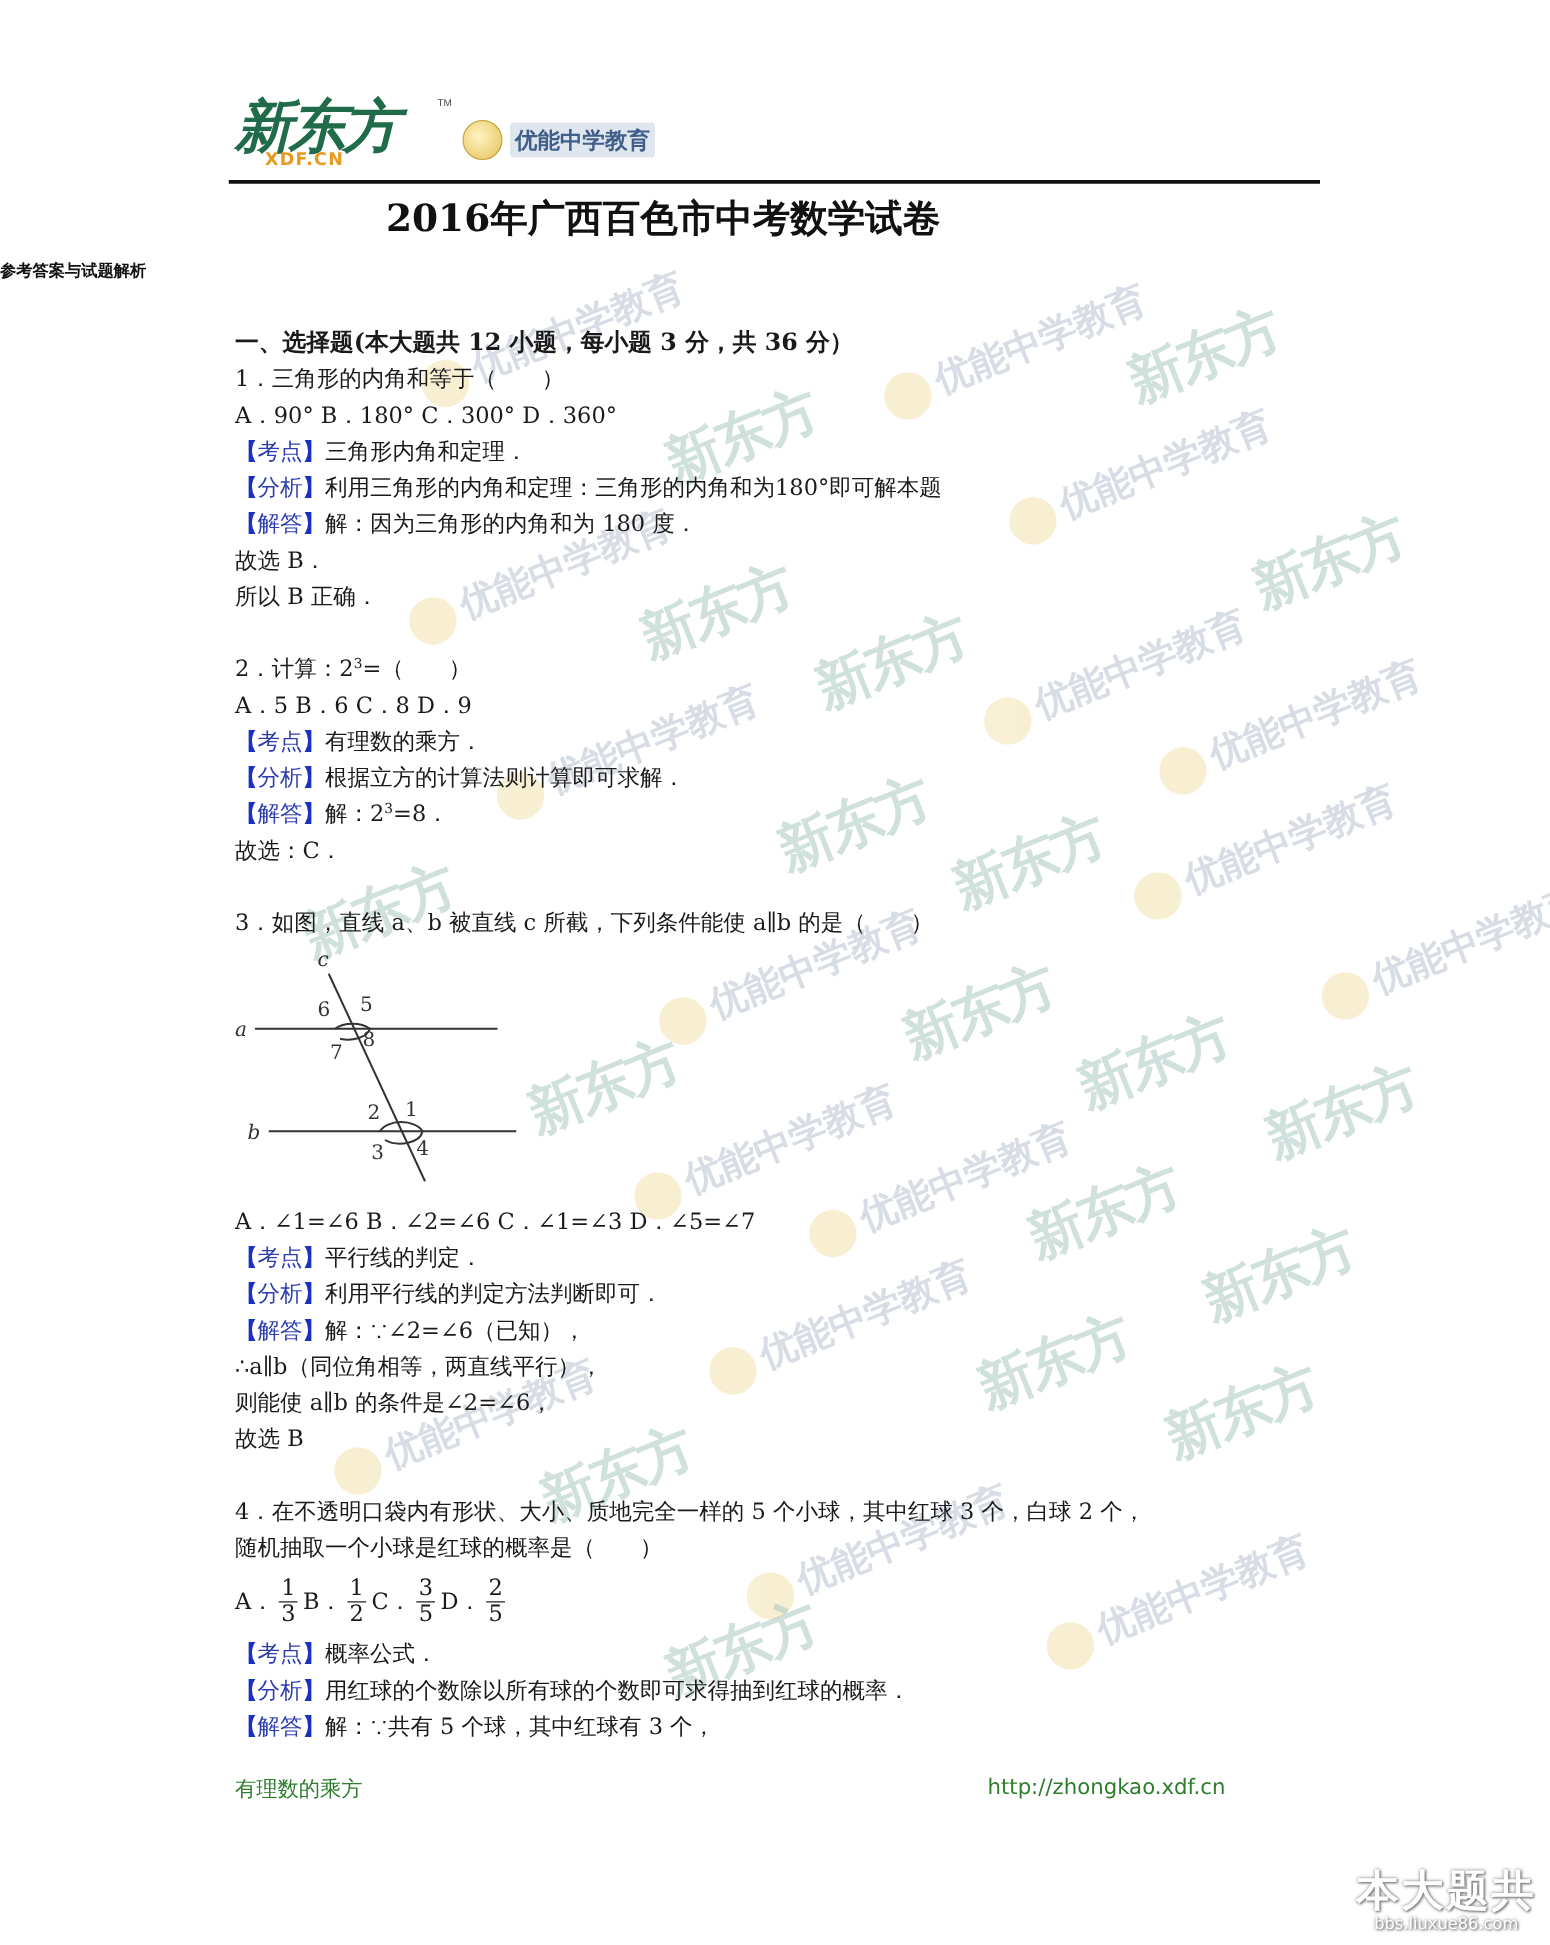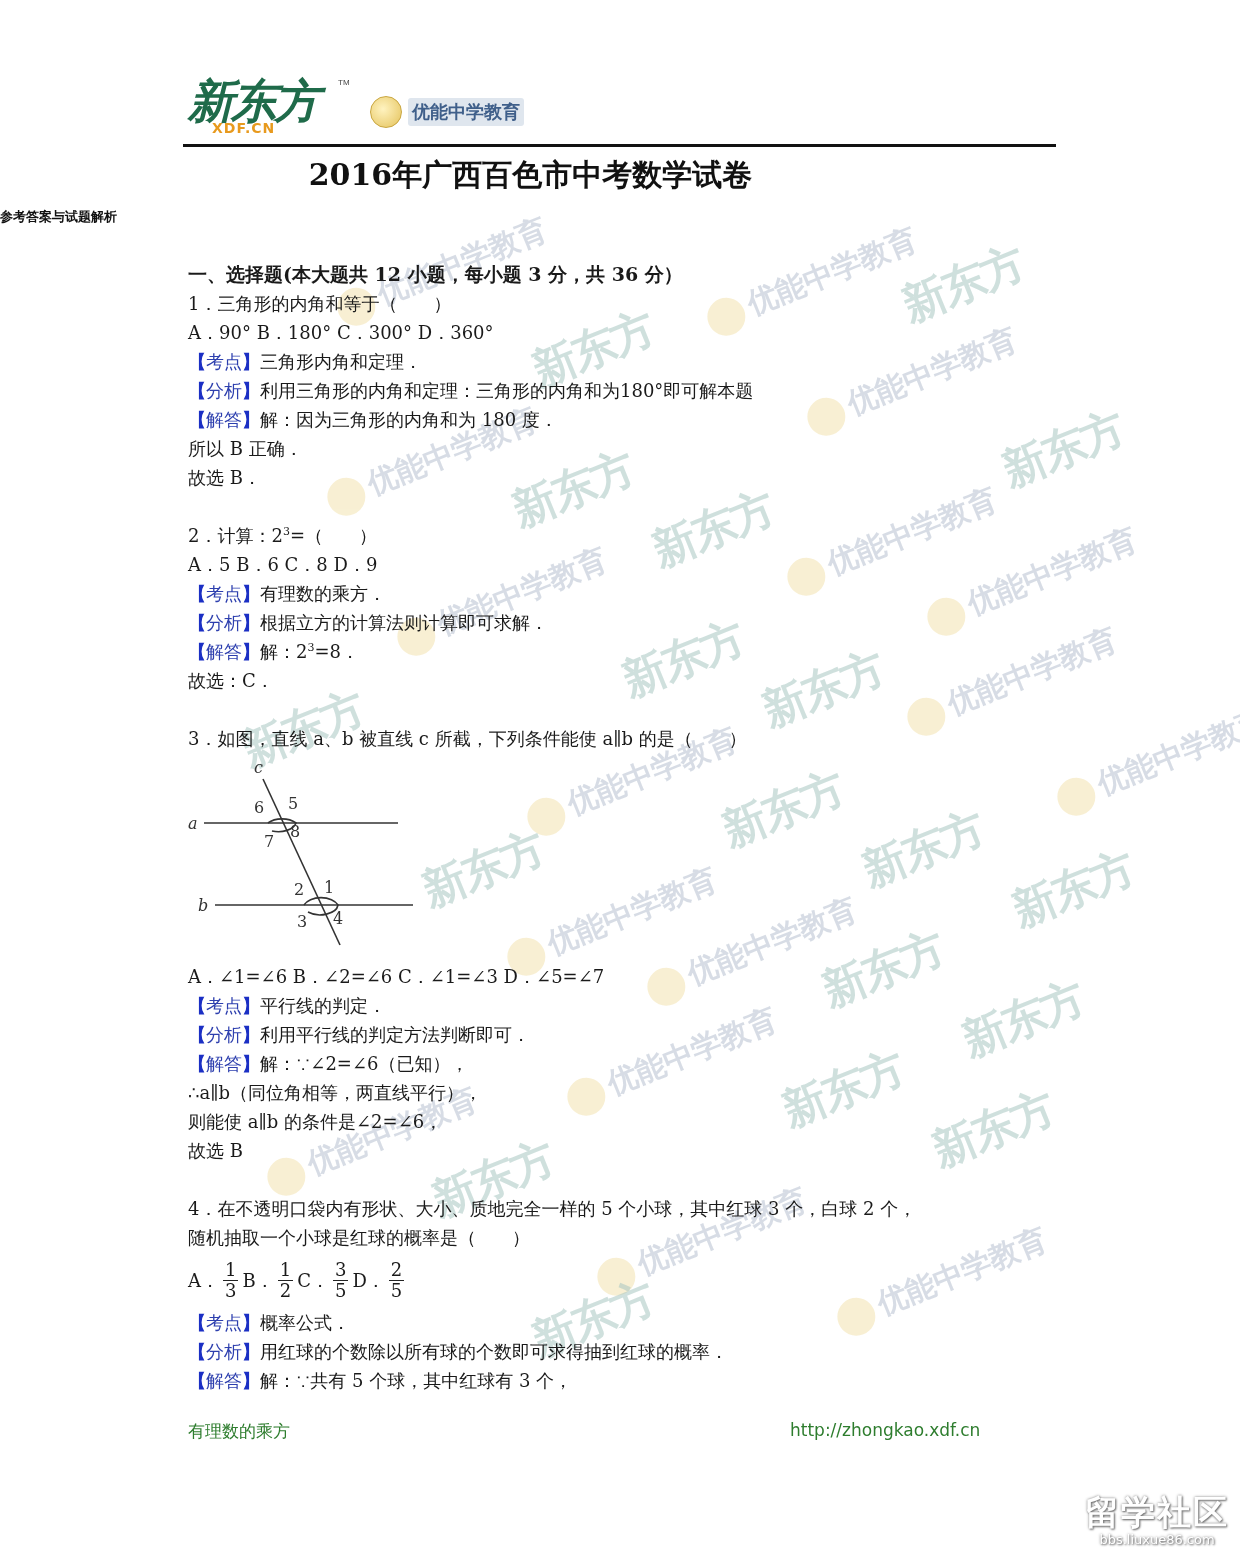--- a/index.html
+++ b/index.html
@@ -11,21 +11,21 @@
   
   .wm { position: absolute; pointer-events: none; transform: rotate(-22deg); opacity: 0.55; white-space: nowrap; }
   .wm-xdf { font-family: "DejaVu Sans", sans-serif; font-weight: bold; font-size: 44px; color: #a9c7c2; letter-spacing: -2px; }
   .wm-yn { font-family: "DejaVu Sans", sans-serif; font-weight: bold; font-size: 30px; color: #b7c1d0; }
   .wm-yn .coin { display: inline-block; width: 38px; height: 38px; border-radius: 50%; background: #f3e3b0; vertical-align: middle; margin-right: 6px; }
 
   
   .logo-xdf { left: 188px; top: 78px; }
   .logo-xdf .big { font-family: "DejaVu Sans", sans-serif; font-weight: bold; font-size: 46px; color: #1f6b4a; letter-spacing: -3px; line-height: 46px; font-style: italic; }
   .logo-xdf .small { font-family: "DejaVu Sans", sans-serif; font-weight: bold; font-size: 14px; color: #e89a1e; margin-left: 24px; margin-top: -4px; letter-spacing: 1px; }
-  .logo-xdf .tm { position: absolute; left: 150px; top: 0; font-size: 8px; color: #444; font-family: Liberation Sans, sans-serif; }
+  .logo-xdf .tm { position: absolute; left: 162px; top: 0; font-size: 8px; color: #444; font-family: Liberation Sans, sans-serif; }
   .logo-yn { left: 370px; top: 96px; display: flex; align-items: center; }
   .logo-yn .coin { width: 30px; height: 30px; border-radius: 50%; background: radial-gradient(circle at 40% 40%, #fff3c0, #e4c25a); border: 1px solid #c9a640; }
   .logo-yn .txt { margin-left: 6px; font-family: "DejaVu Sans", sans-serif; font-weight: bold; font-size: 18px; color: #3f5f8a; background: #dfe6ee; padding: 2px 4px; border-radius: 3px; }
   .rule { left: 183px; top: 144px; width: 873px; height: 3px; background: #111; }
 
   .title { left: 0; width: 1061px; top: 155px; text-align: center; font-size: 30px; font-weight: bold; color: #111; }
   .subtitle { left: 0; width: 1096px; top: 208px; text-align: left; font-size: 13px; font-weight: bold; font-family: "DejaVu Sans", sans-serif; color: #111; }
 
   .content { left: 188px; top: 260px; width: 870px; font-size: 18px; line-height: 29px; }
   .line { height: 29px; white-space: nowrap; }
@@ -101,22 +101,22 @@
 
 <div class="abs content">
   <div class="line section">一、选择题(本大题共 12 小题，每小题 3 分，共 36 分）</div>
 
   <div>
     <div class="line">1．三角形的内角和等于（　　）</div>
     <div class="line">A．90° B．180° C．300° D．360°</div>
     <div class="line"><span class="tag"><span class="br">【</span><span>考点</span><span class="br">】</span></span><span>三角形内角和定理．</span></div>
     <div class="line"><span class="tag"><span class="br">【</span><span>分析</span><span class="br">】</span></span><span>利用三角形的内角和定理：三角形的内角和为180°即可解本题</span></div>
     <div class="line"><span class="tag"><span class="br">【</span><span>解答</span><span class="br">】</span></span><span>解：因为三角形的内角和为 180 度．</span></div>
+    <div class="line">故选 B．</div>
     <div class="line">所以 B 正确．</div>
-    <div class="line">故选 B．</div>
   </div>
   <div class="gap"></div>
 
   <div>
     <div class="line"><span>2．计算：2</span><sup>3</sup><span>=（　　）</span></div>
     <div class="line">A．5 B．6 C．8 D．9</div>
     <div class="line"><span class="tag"><span class="br">【</span><span>考点</span><span class="br">】</span></span><span>有理数的乘方．</span></div>
     <div class="line"><span class="tag"><span class="br">【</span><span>分析</span><span class="br">】</span></span><span>根据立方的计算法则计算即可求解．</span></div>
     <div class="line"><span class="tag"><span class="br">【</span><span>解答</span><span class="br">】</span></span><span>解：2</span><sup>3</sup><span>=8．</span></div>
     <div class="line">故选：C．</div>
@@ -184,15 +184,15 @@
     </div>
     <div class="line"><span class="tag"><span class="br">【</span><span>考点</span><span class="br">】</span></span><span>概率公式．</span></div>
     <div class="line"><span class="tag"><span class="br">【</span><span>分析</span><span class="br">】</span></span><span>用红球的个数除以所有球的个数即可求得抽到红球的概率．</span></div>
     <div class="line"><span class="tag"><span class="br">【</span><span>解答</span><span class="br">】</span></span><span>解：∵共有 5 个球，其中红球有 3 个，</span></div>
   </div>
 </div>
 
 <div class="abs footer-left">有理数的乘方</div>
 <div class="abs footer-right">http://zhongkao.xdf.cn</div>
 <div class="abs corner">
-  <div class="big">留学社区</div>
+  <div class="big">本大题共</div>
   <div class="small">bbs.liuxue86.com</div>
 </div>
 
 </body></html>

